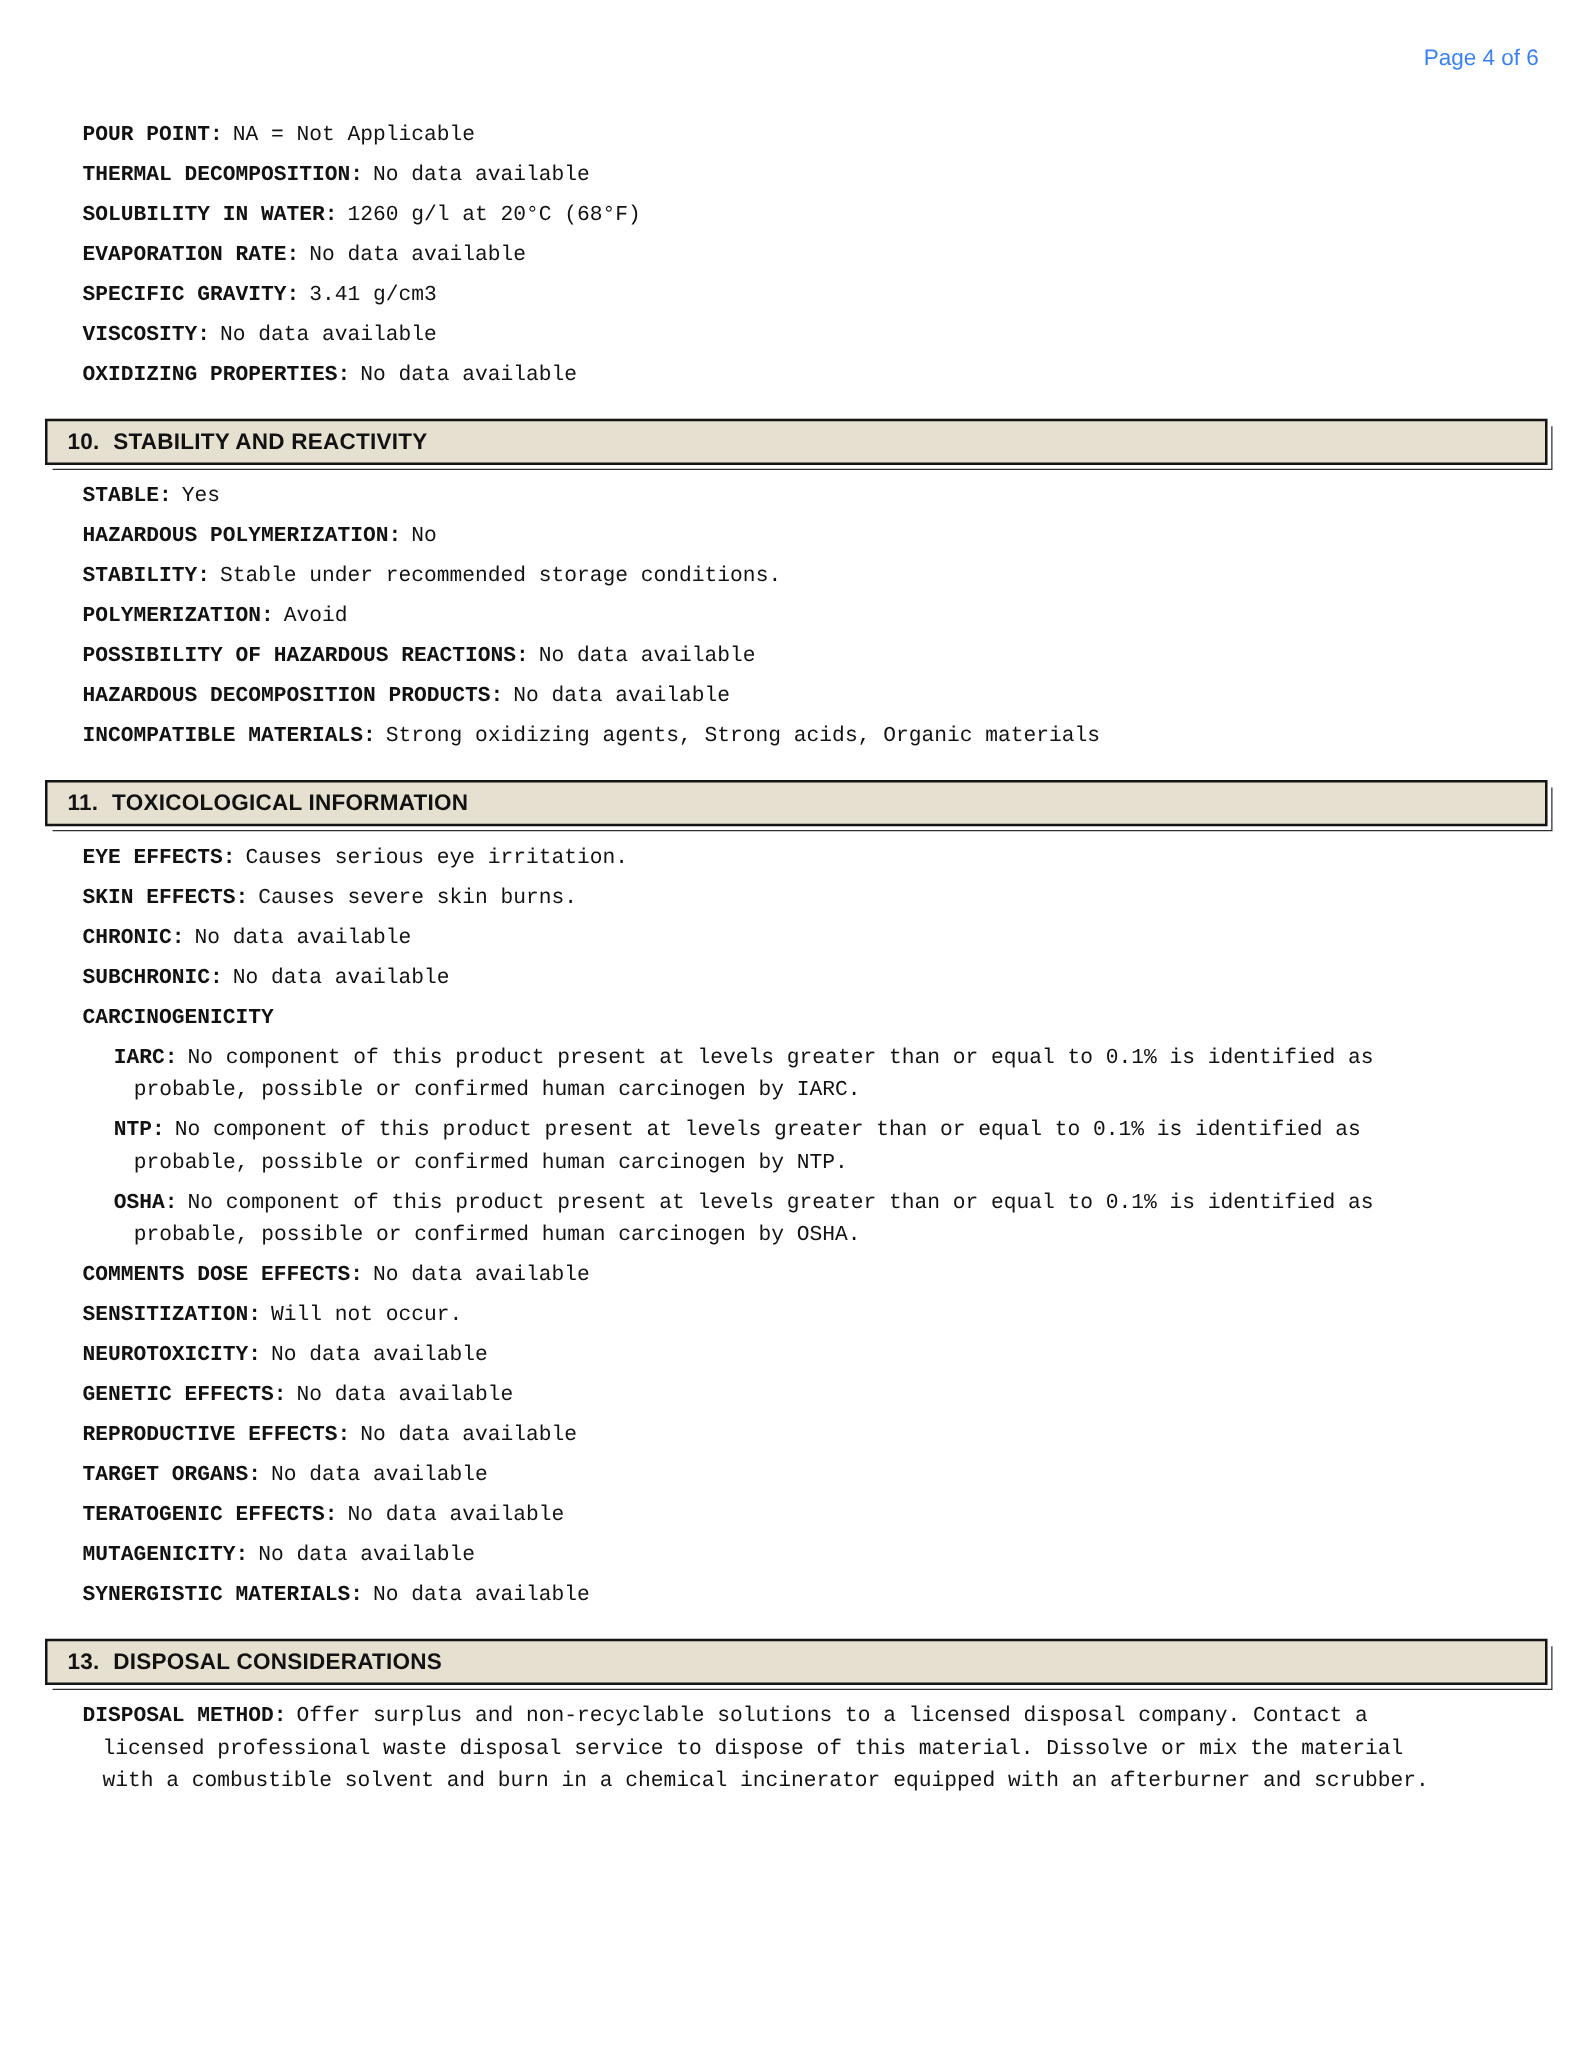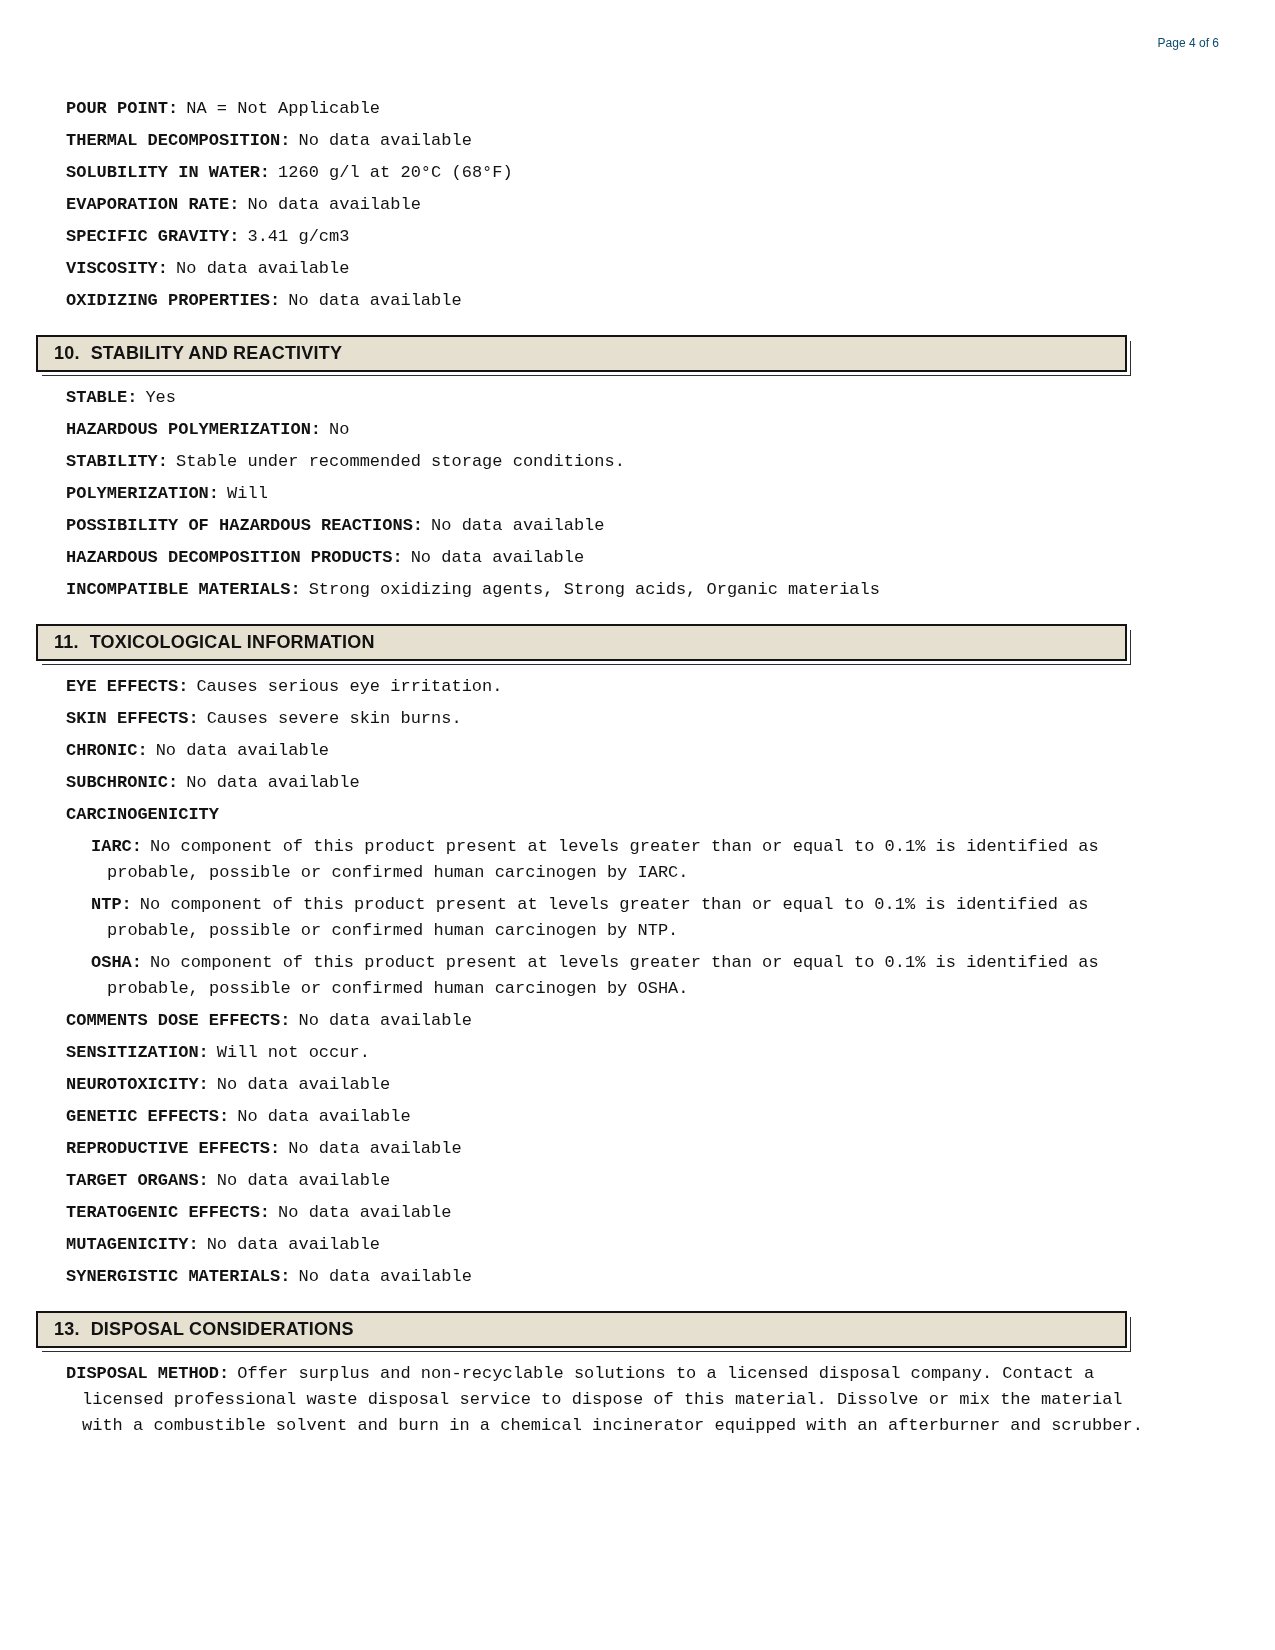--- a/index.html
+++ b/index.html
@@ -12,23 +12,23 @@
     height: 1650px;
     position: relative;
     font-family: "Liberation Sans", sans-serif;
     font-size: 17px;
     color: #121212;
     overflow: hidden;
   }
   .page-num {
     position: absolute;
     top: 36px;
-    right: 56px;
-    font-size: 12px;
-    color: #0c4a6e;
+    right: 44px;
+    font-size: 18px;
+    color: #3b82f6;
   }
   .content {
     position: absolute;
     top: 96px;
     left: 66px;
     width: 1102px;
   }
   .item {
     margin: 0 0 6px 0;
     line-height: 26px;
@@ -38,21 +38,21 @@
   }
   .item .label {
     font-weight: bold;
     margin-right: 8px;
   }
   .item.indent {
     margin-left: 25px;
   }
   .section-bar {
     box-sizing: border-box;
-    width: 1091px;
+    width: 1202px;
     height: 37px;
     margin: 21px 0 13px -30px;
     background: var(--bar-bg, #e6e0d1);
     border: 2px solid var(--bar-border, #141414);
     box-shadow: 3px 3px 0 0 #ffffff, 5px 5px 0 -1px #2e2e2e;
     display: flex;
     align-items: center;
     padding-left: 16px;
     font-weight: bold;
     font-size: 18px;
@@ -92,21 +92,21 @@
       <span class="sec-num">10.</span>
       <span class="sec-title">STABILITY AND REACTIVITY</span>
     </div>
     <div class="section-items">
   <p class="item"><span class="label">STABLE:</span><span class="value">Yes</span></p>
 
   <p class="item"><span class="label">HAZARDOUS POLYMERIZATION:</span><span class="value">No</span></p>
 
   <p class="item"><span class="label">STABILITY:</span><span class="value">Stable under recommended storage conditions.</span></p>
 
-  <p class="item"><span class="label">POLYMERIZATION:</span><span class="value">Will</span></p>
+  <p class="item"><span class="label">POLYMERIZATION:</span><span class="value">Avoid</span></p>
 
 
   <p class="item"><span class="label">POSSIBILITY OF HAZARDOUS REACTIONS:</span><span class="value">No data available</span></p>
 
   <p class="item"><span class="label">HAZARDOUS DECOMPOSITION PRODUCTS:</span><span class="value">No data available</span></p>
 
   <p class="item"><span class="label">INCOMPATIBLE MATERIALS:</span><span class="value">Strong oxidizing agents, Strong acids, Organic materials</span></p>
 </div>
   </section>
 

